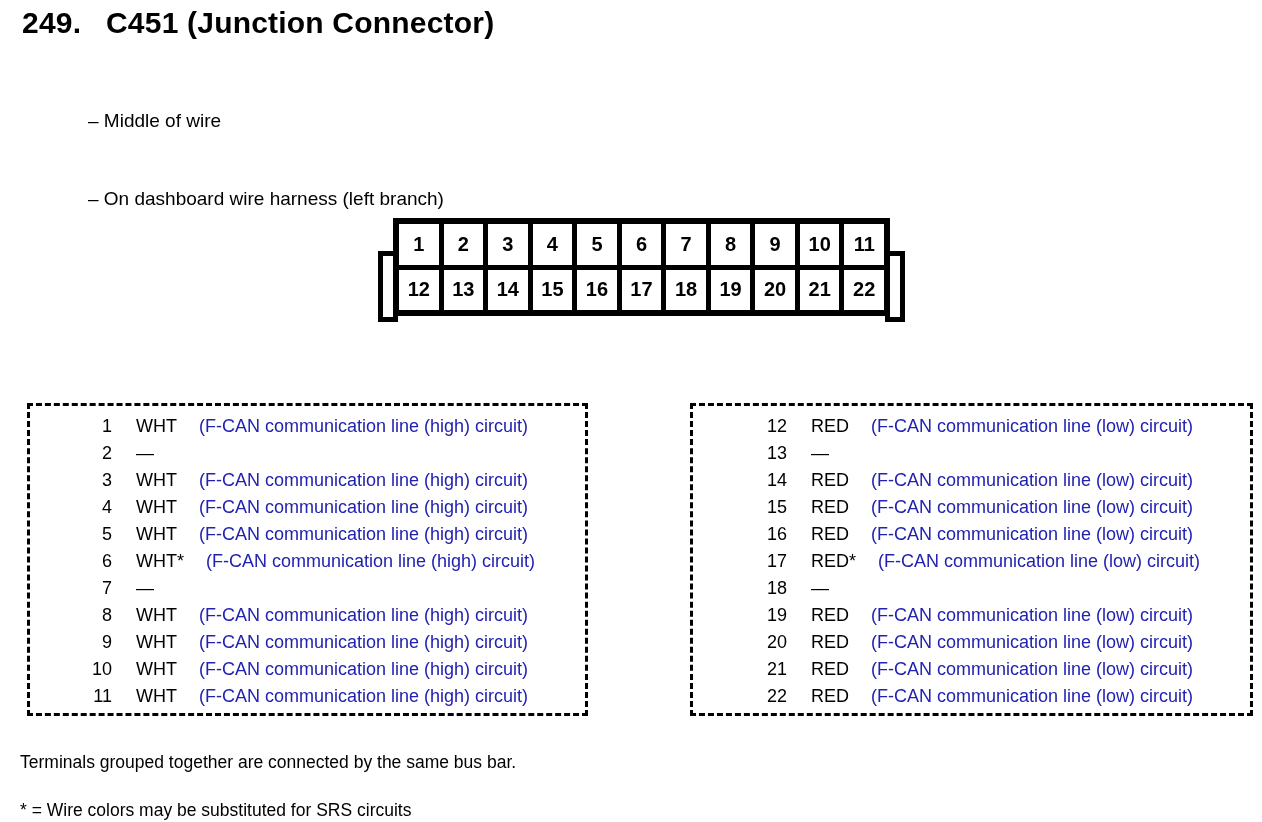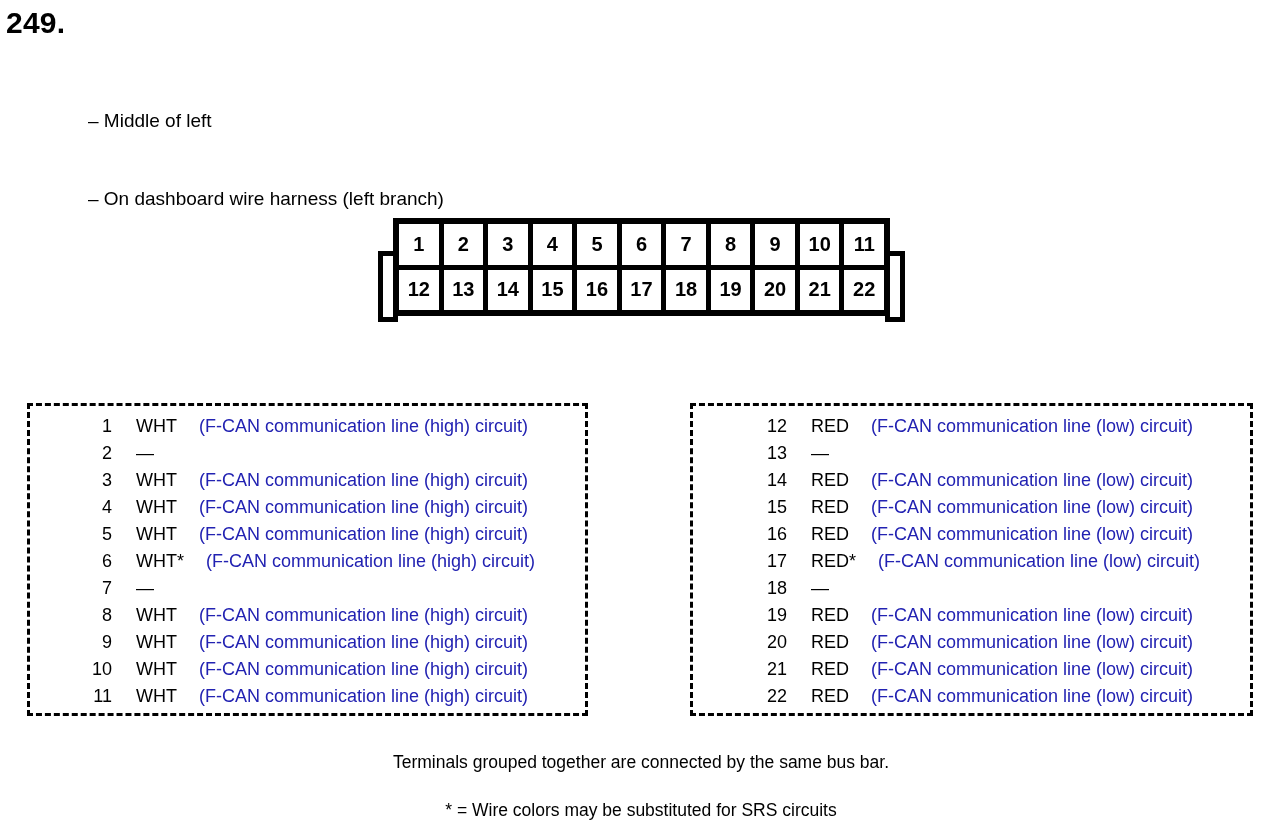--- a/index.html
+++ b/index.html
@@ -9,21 +9,21 @@
     width: 1262px; height: 822px;
     position: relative;
     background: var(--paper);
     color: var(--ink);
     font-family: "Liberation Sans", sans-serif;
     overflow: hidden;
   }
 
   
   .page-title {
-    position: absolute; left: 6px; top: 6px;
+    position: absolute; left: 22px; top: 6px;
     display: flex;
     font-size: 30px; font-weight: bold;
     letter-spacing: 0.2px;
     white-space: nowrap;
   }
   .page-title .num { width: 84px; }
 
   
   .details {
     position: absolute; left: 88px; top: 56px;
@@ -75,34 +75,35 @@
   }
   .pin-num { text-align: right; flex: none; }
   .pin-box.left  .pin-num { width: 82px; }
   .pin-box.right .pin-num { width: 94px; }
   .pin-color { margin-left: 24px; flex: none; }
   .pin-circuit { margin-left: 22px; color: var(--circuit-color); }
 
   
   .note {
     position: absolute; left: 20px; width: 1242px;
-    text-align: center; font-size: 17.5px;
+    text-align: left; font-size: 17.5px;
   }
   .note.bus-bar  { top: 752px; }
   .note.asterisk { top: 800px; }
 </style>
 </head>
 <body>
 
 <div class="page-title">
   <span class="num">249.</span>
+  <span class="name">C451 (Junction Connector)</span>
 </div>
 
 <div class="details">
-  <div>– Middle of left</div>
+  <div>– Middle of wire</div>
   <div>– On dashboard wire harness (left branch)</div>
 </div>
 
 <div class="connector">
   <div class="tab left"></div>
   <div class="tab right"></div>
   <div class="shell">
     <div class="cell">1</div>
     <div class="cell">2</div>
     <div class="cell">3</div>

